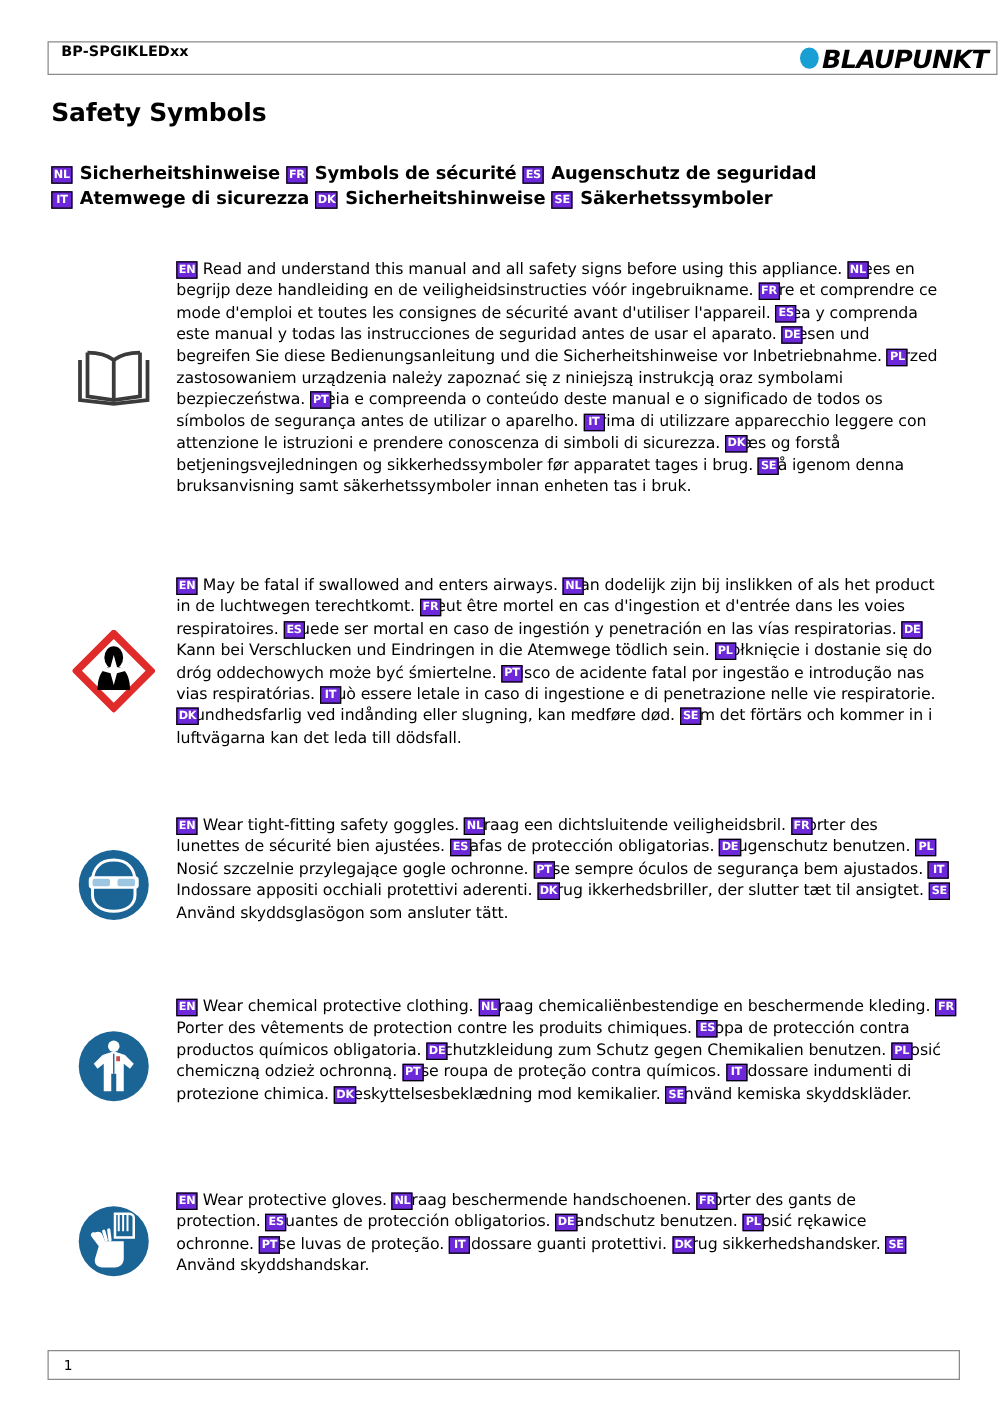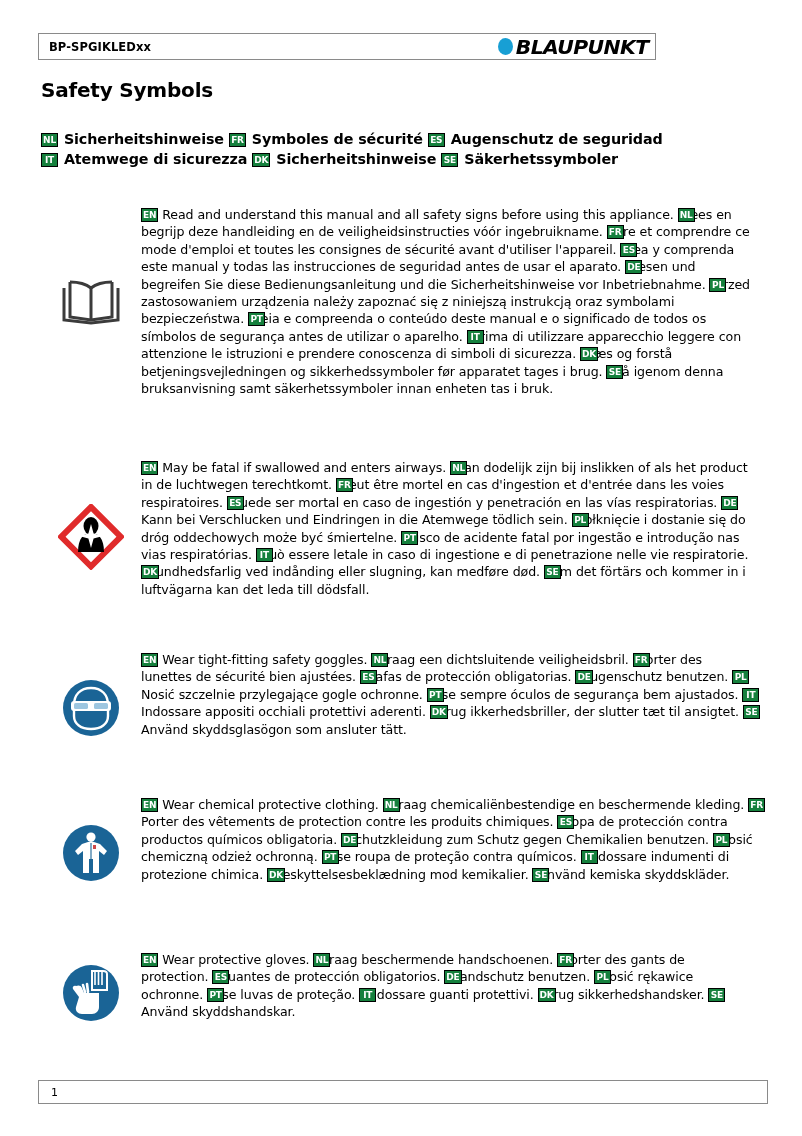--- a/index.html
+++ b/index.html
@@ -22,26 +22,25 @@
     width: 802px;
     height: 1136px;
     box-sizing: border-box;
   }
 
   
   .header-bar {
     position: absolute;
     left: 38px;
     top: 33px;
-    width: 618px;
+    width: 760px;
     height: 27px;
     border: 1px solid #8a8a8a;
     box-sizing: border-box;
     display: flex;
-    align-items: center;
     justify-content: space-between;
     padding: 0 6px 0 10px;
     background: #ffffff;
   }
   .header-model {
     font-size: 11.5px;
     font-weight: bold;
     letter-spacing: 0.1px;
     white-space: nowrap;
   }
@@ -91,21 +90,21 @@
     line-height: 19.5px;
     white-space: nowrap;
     letter-spacing: -0.1px;
   }
   .lang-line .badge { margin-right: 1px; }
   .lang-line .sep { display: inline-block; width: 5px; }
 
   
   .badge {
     display: inline-block;
-    background: #15803d;
+    background: #6d28d9;
     color: #ffffff;
     font-family: "DejaVu Sans", sans-serif;
     font-size: 9px;
     font-weight: bold;
     line-height: 11px;
     height: 11px;
     padding: 1px 1px 0 1px;
     min-width: 13px;
     text-align: center;
     vertical-align: 1px;
@@ -176,21 +175,21 @@
     <div class="header-model">BP-SPGIKLEDxx</div>
     <div class="logo">
       <span class="logo-dot"></span>
       <span class="logo-word">BLAUPUNKT</span>
     </div>
   </div>
 
   <div class="page-title">Safety Symbols</div>
 
   <div class="lang-block" id="lang-block">
-      <div class="lang-line"><span class="badge">NL</span><span> Sicherheitshinweise</span><span class="sep"></span><span class="badge">FR</span><span> Symboles de sécurité</span><span class="sep"></span><span class="badge">ES</span><span> Augenschutz de seguridad</span></div>
+      <div class="lang-line"><span class="badge">NL</span><span> Sicherheitshinweise</span><span class="sep"></span><span class="badge">FR</span><span> Symbols de sécurité</span><span class="sep"></span><span class="badge">ES</span><span> Augenschutz de seguridad</span></div>
       <div class="lang-line"><span class="badge">IT</span><span> Atemwege di sicurezza</span><span class="sep"></span><span class="badge">DK</span><span> Sicherheitshinweise</span><span class="sep"></span><span class="badge">SE</span><span> Säkerhetssymboler</span></div>
     </div>
 
   <div class="row row-read">
     <div class="icon-cell icon-read">
       <svg width="62" height="52" viewBox="0 0 62 52">
         <path d="M4 12 L4 44 L31 47 L58 44 L58 12" fill="none" stroke="#3b3b3b" stroke-width="3"></path>
         <path d="M10 6 L10 41 L31 44 L52 41 L52 6" fill="none" stroke="#3b3b3b" stroke-width="3"></path>
         <path d="M31 12 L31 44" fill="none" stroke="#3b3b3b" stroke-width="3"></path>
         <path d="M10 6 C18 6 26 8 31 12 C36 8 44 6 52 6" fill="none" stroke="#3b3b3b" stroke-width="3"></path>

